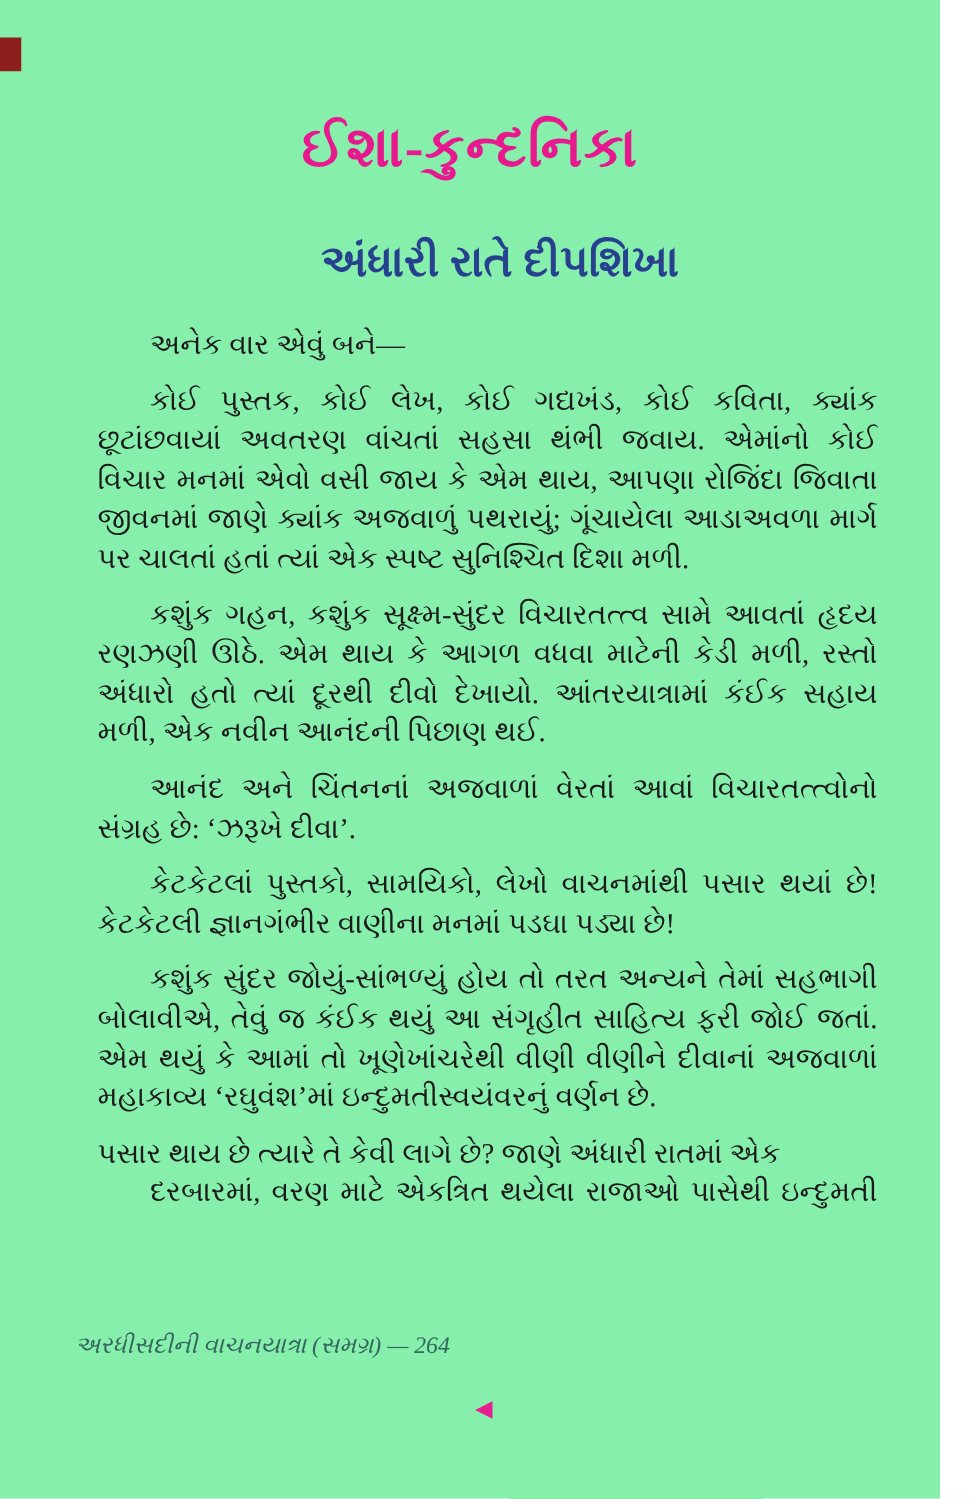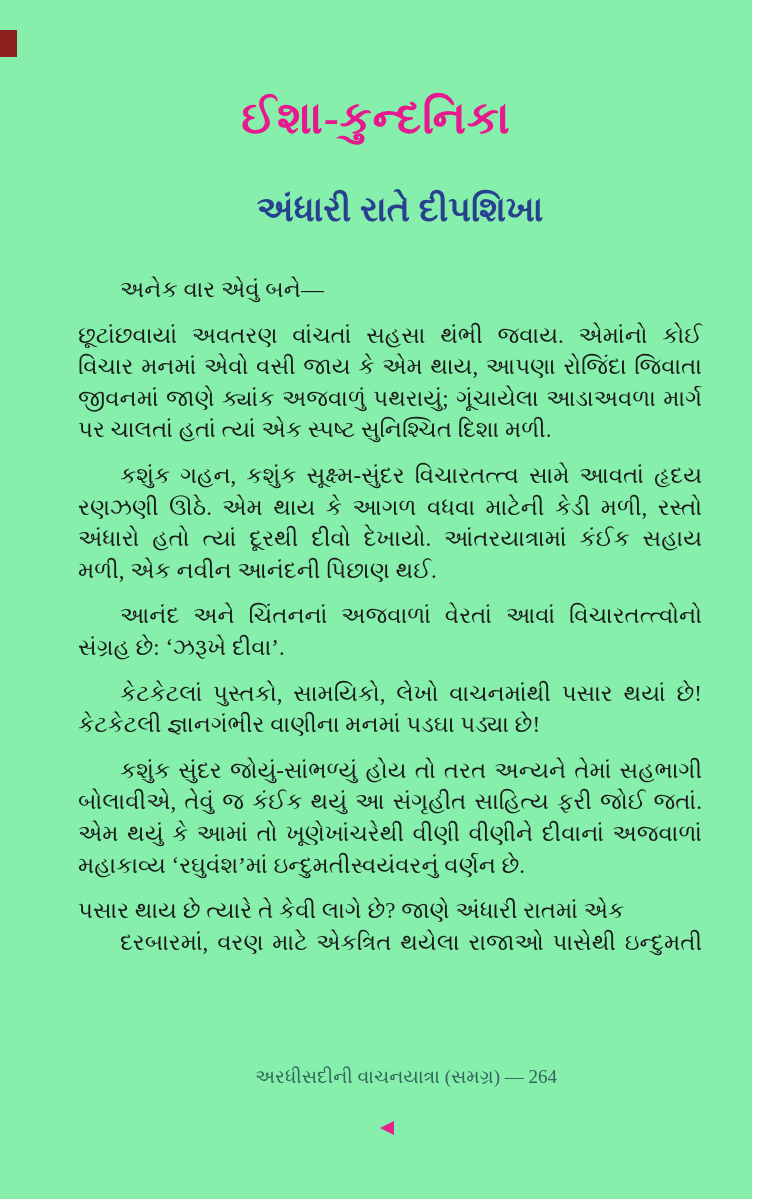--- a/index.html
+++ b/index.html
@@ -36,30 +36,30 @@
     padding-left: 48px;
   }
   .body-text {
     position: absolute;
     top: 260px; left: 78px;
     width: 624px;
     font-size: 23px;
     line-height: 31.6px;
     color: #1A1A1A;
   }
-  .para { margin: 14px 0 13px 0; }
+  .para { margin: 0 0 13px 0; }
   .line { text-align: justify; text-justify: inter-word; }
   .line.jl { text-align-last: justify; }
   .line.first { text-indent: 42px; }
   .footer {
     position: absolute;
     top: 1066px; left: 60px; right: 0;
-    text-align: center;
     font-size: 19px;
     color: #33665C;
+    font-style: italic;
   }
   .prev-triangle {
     position: absolute;
     left: 380px; top: 1121px;
     width: 0; height: 0;
     border-top: 7px solid transparent;
     border-bottom: 7px solid transparent;
     border-right: 14px solid #E6218F;
     cursor: pointer;
   }
@@ -73,20 +73,21 @@
 
   <div class="author-title" style="color: rgb(232, 24, 142);">ઈશા-કુન્દનિકા</div>
 
   <div class="chapter-title" style="color: rgb(39, 65, 143);">અંધારી રાતે દીપશિખા</div>
 
   <div class="body-text" id="body-text" style="color: rgb(26, 26, 26);">
       <div class="para">
         <div class="line first">અનેક વાર એવું બને—</div>
       </div>
       <div class="para">
+        <div class="line first jl">કોઈ પુસ્તક, કોઈ લેખ, કોઈ ગદ્યખંડ, કોઈ કવિતા, ક્યાંક</div>
         <div class="line jl">છૂટાંછવાયાં અવતરણ વાંચતાં સહસા થંભી જવાય. એમાંનો કોઈ</div>
         <div class="line jl">વિચાર મનમાં એવો વસી જાય કે એમ થાય, આપણા રોજિંદા જિવાતા</div>
         <div class="line jl">જીવનમાં જાણે ક્યાંક અજવાળું પથરાયું; ગૂંચાયેલા આડાઅવળા માર્ગ</div>
         <div class="line">પર ચાલતાં હતાં ત્યાં એક સ્પષ્ટ સુનિશ્ચિત દિશા મળી.</div>
       </div>
       <div class="para">
         <div class="line first jl">કશુંક ગહન, કશુંક સૂક્ષ્મ-સુંદર વિચારતત્ત્વ સામે આવતાં હૃદય</div>
         <div class="line jl">રણઝણી ઊઠે. એમ થાય કે આગળ વધવા માટેની કેડી મળી, રસ્તો</div>
         <div class="line jl">અંધારો હતો ત્યાં દૂરથી દીવો દેખાયો. આંતરયાત્રામાં કંઈક સહાય</div>
         <div class="line">મળી, એક નવીન આનંદની પિછાણ થઈ.</div>

